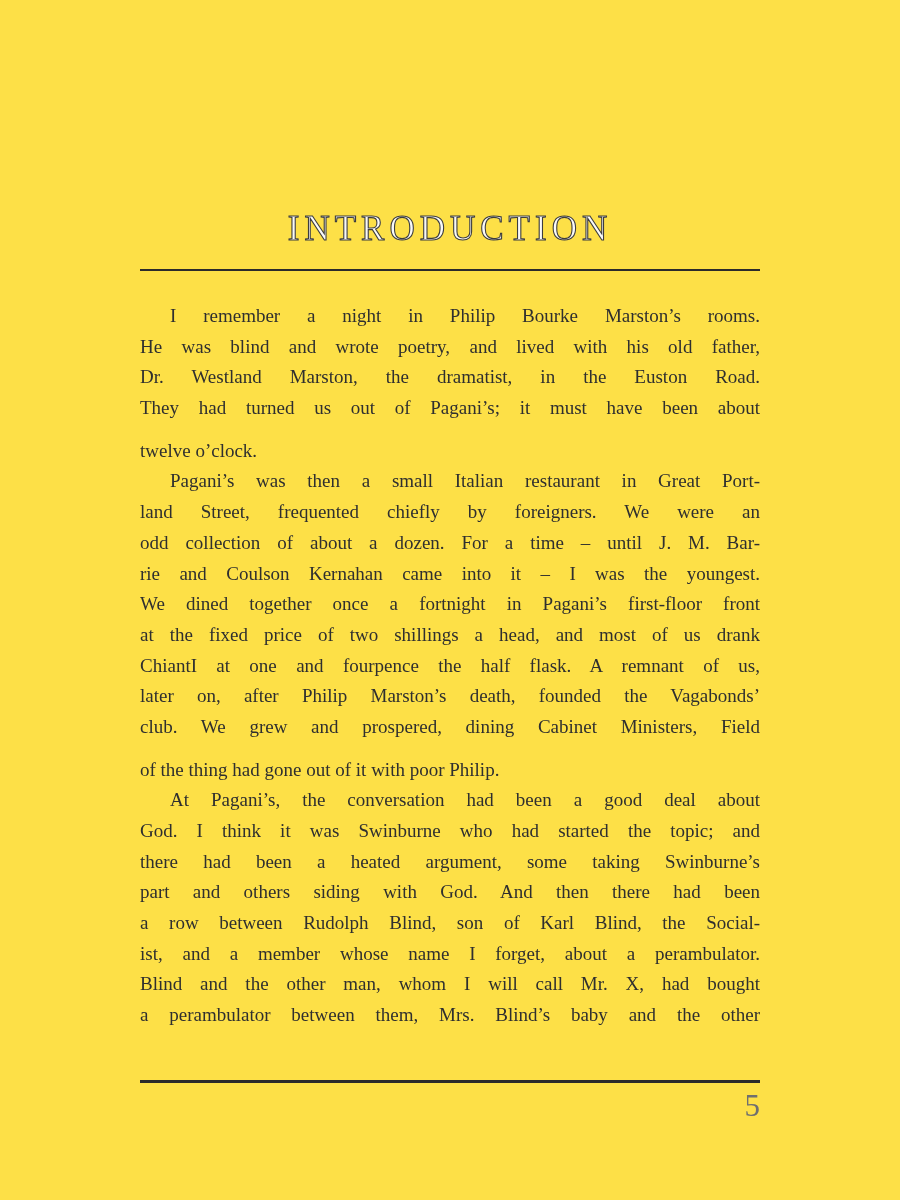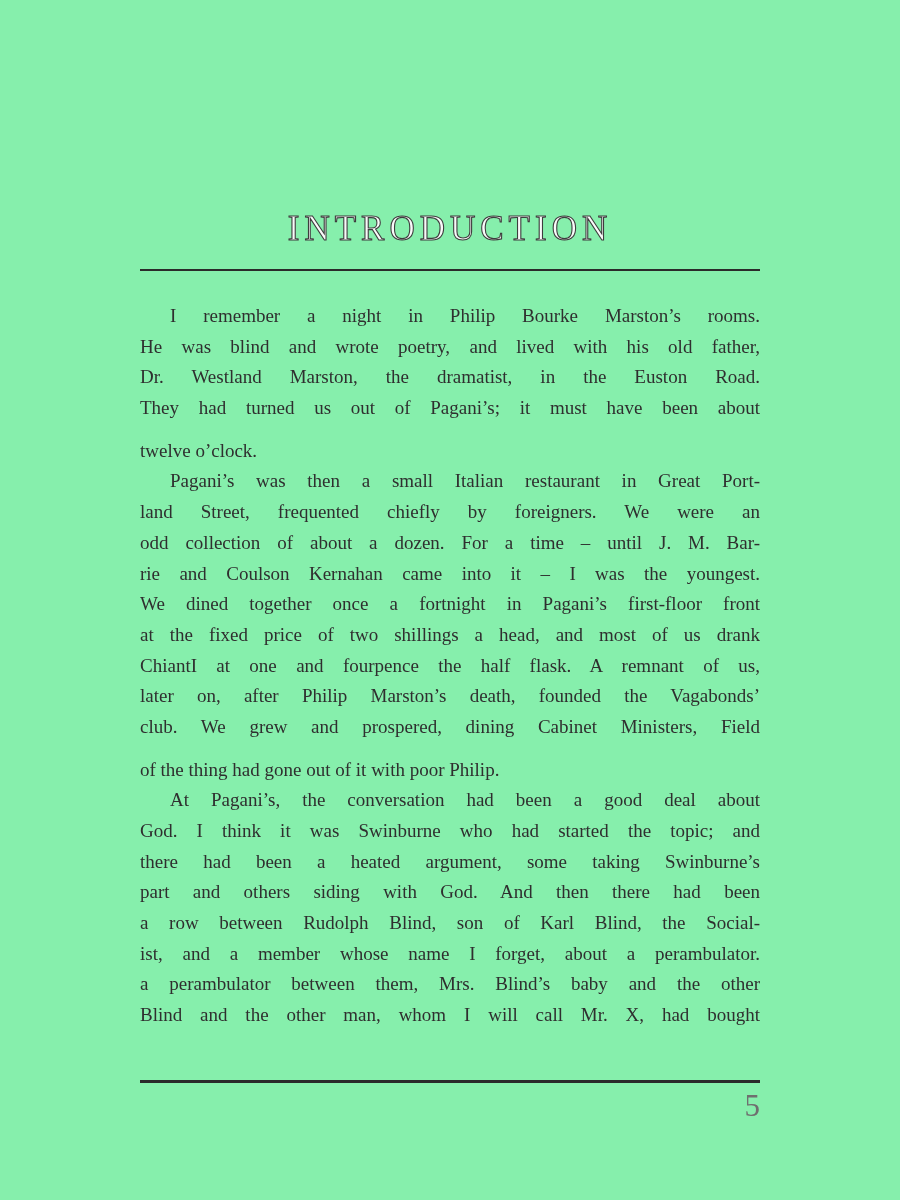--- a/index.html
+++ b/index.html
@@ -4,21 +4,21 @@
 <style>
   html, body {
     margin: 0;
     padding: 0;
     background: #ffffff;
   }
   .page {
     position: relative;
     width: 900px;
     height: 1200px;
-    background: #86efac;
+    background: #fde047;
     font-family: "Liberation Serif", "DejaVu Serif", serif;
     overflow: hidden;
   }
   .content {
     position: absolute;
     left: 140px;
     top: 0;
     width: 620px;
     height: 1200px;
   }
@@ -106,22 +106,22 @@
           <div class="line">club. We grew and prospered, dining Cabinet Ministers, Field</div>
           <div class="line last">of the thing had gone out of it with poor Philip.</div>
         </div>
         <div>
           <div class="line indent">At Pagani’s, the conversation had been a good deal about</div>
           <div class="line">God. I think it was Swinburne who had started the topic; and</div>
           <div class="line">there had been a heated argument, some taking Swinburne’s</div>
           <div class="line">part and others siding with God. And then there had been</div>
           <div class="line">a row between Rudolph Blind, son of Karl Blind, the Social-</div>
           <div class="line">ist, and a member whose name I forget, about a perambulator.</div>
+          <div class="line">Blind and the other man, whom I will call Mr. X, had bought</div>
           <div class="line">a perambulator between them, Mrs. Blind’s baby and the other</div>
-          <div class="line">Blind and the other man, whom I will call Mr. X, had bought</div>
         </div>
       </div>
 
     <div class="rule rule-bottom"></div>
 
     <div class="page-number">5</div>
 
   </div>
 </div>
 

